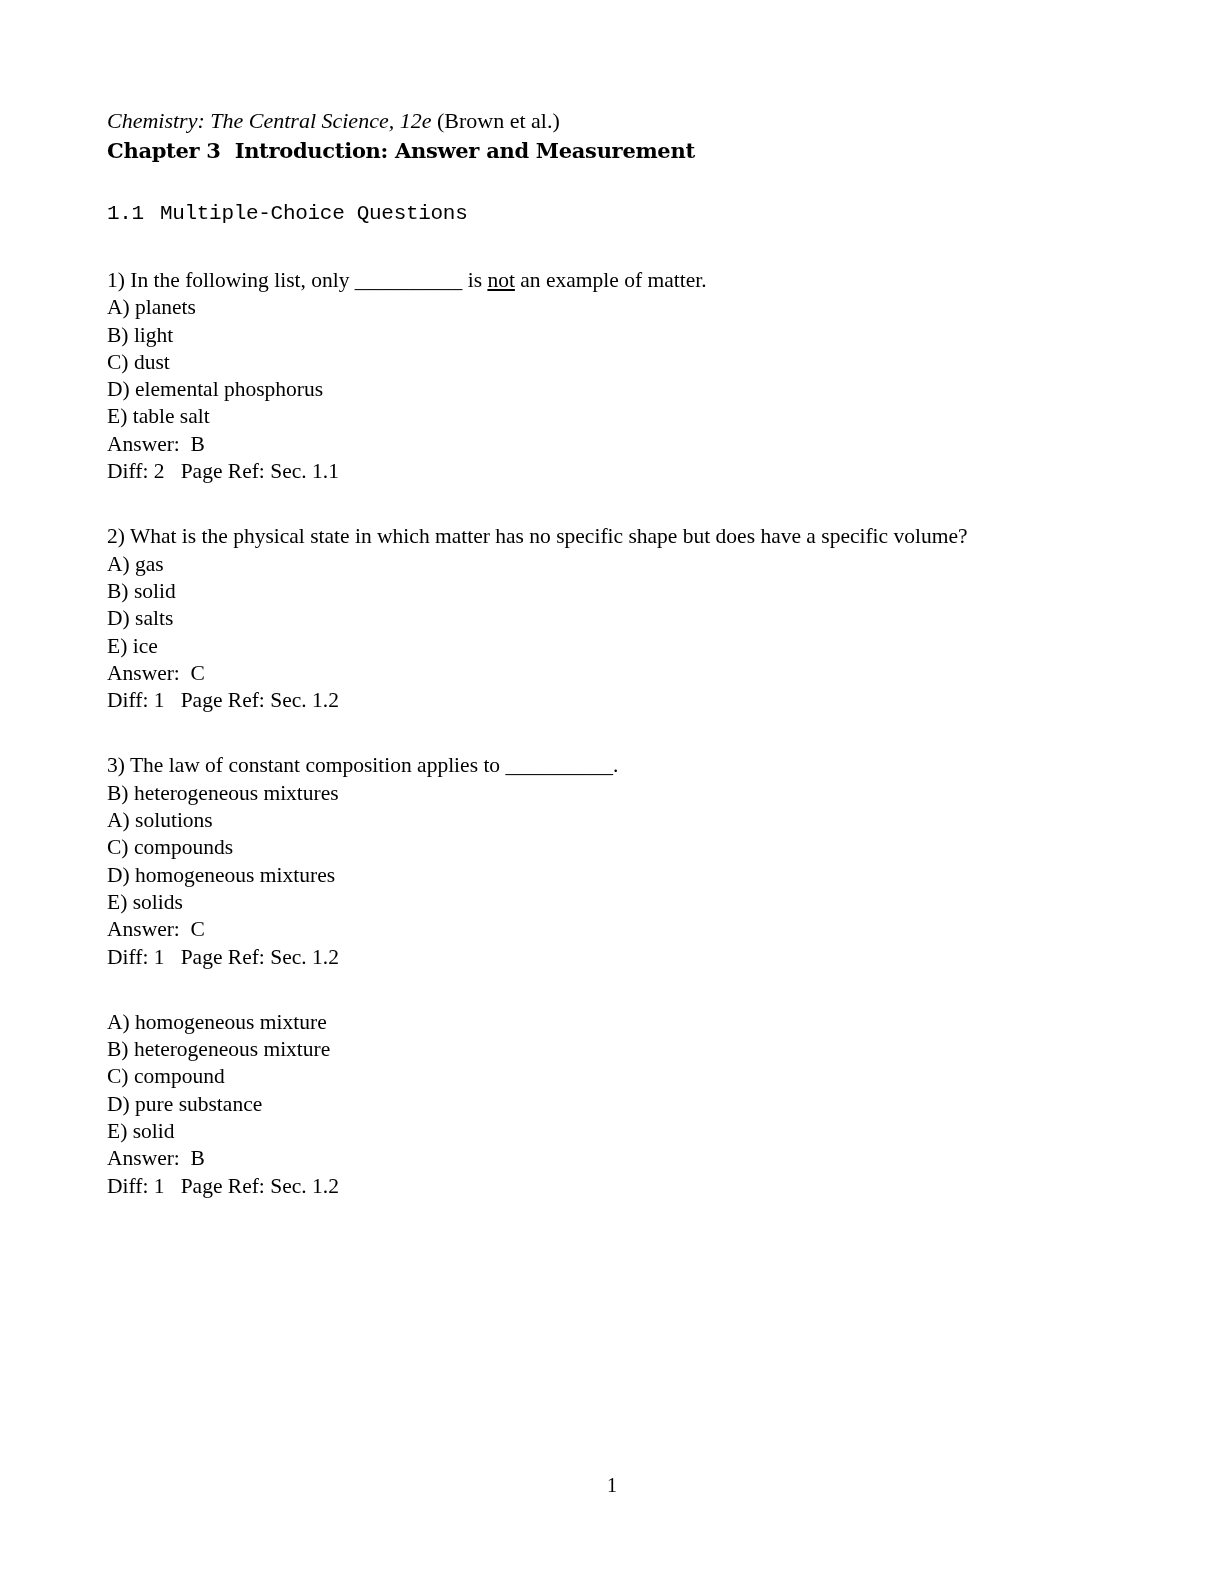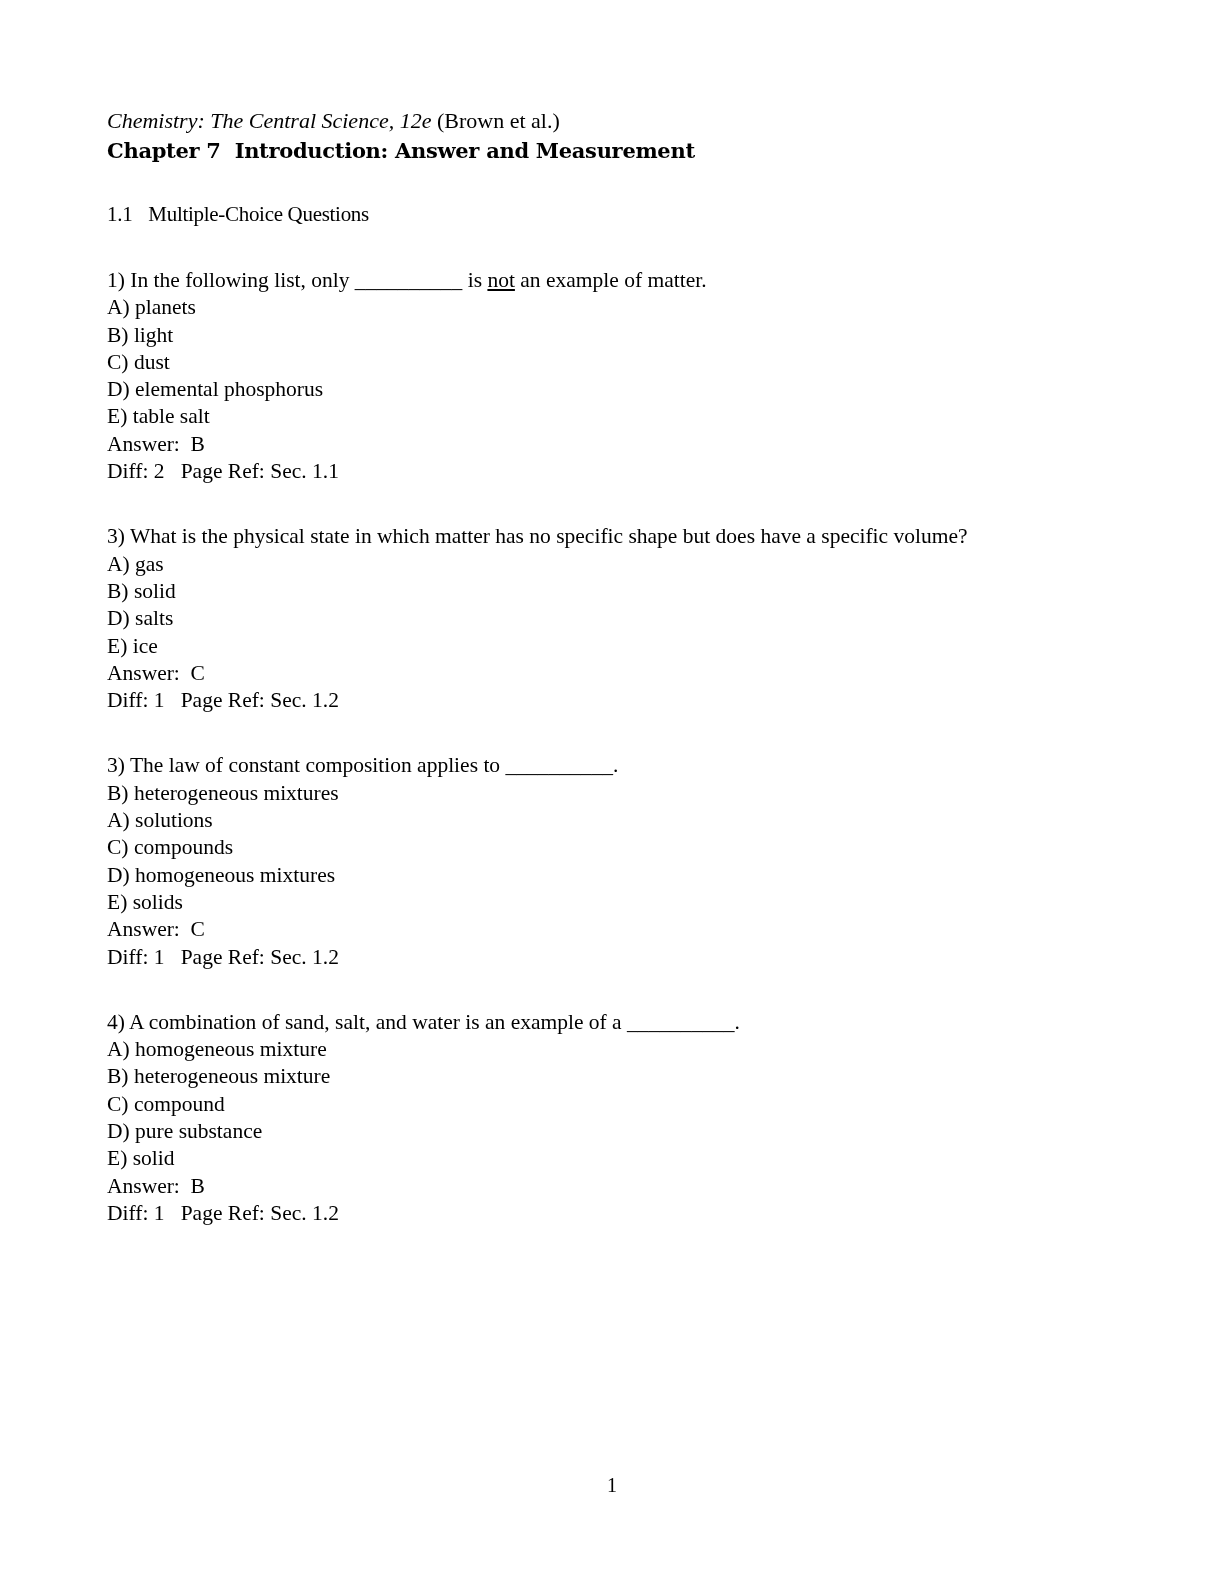--- a/index.html
+++ b/index.html
@@ -3,69 +3,68 @@
   <meta charset="utf-8">
   <style>
     html, body { margin: 0; padding: 0; background: #ffffff; }
     body { width: 1224px; height: 1584px; position: relative; overflow: hidden; color: #000; }
     .page { position: absolute; left: 107px; top: 106px; width: 1010px; }
     .serif { font-family: "Liberation Serif", "DejaVu Serif", serif; }
     .book-title { font-size: 22px; line-height: 30px; font-weight: normal; margin: 0; }
     .book-title .it { font-style: italic; }
     .chapter { font-family: "DejaVu Serif", "Liberation Serif", serif; font-size: 21px; line-height: 30px; font-weight: bold; margin: 0; letter-spacing: -0.3px; }
     .chapter .gap { display: inline-block; width: 14px; }
-    .section { font-family: Liberation Serif, serif; font-size: 21px; line-height: 30px; margin: 0; margin-top: 33px; font-weight: normal; letter-spacing: -0.3px; }
+    .section { font-family: Liberation Mono, monospace; font-size: 21px; line-height: 30px; margin: 0; margin-top: 33px; font-weight: normal; letter-spacing: -0.3px; }
     .section .gap { display: inline-block; width: 16px; }
     .question { margin-top: 38px; }
     .line { font-family: "Liberation Serif", "DejaVu Serif", serif; font-size: 21.5px; line-height: 27.3px; margin: 0; white-space: pre; }
     .u { text-decoration: underline; }
     .footer { position: absolute; left: 0; right: 0; top: 1474px; text-align: center; font-family: "Liberation Serif", serif; font-size: 20px; }
   </style>
 </head>
 <body>
 
 <div class="page">
   <p class="book-title serif"><span class="it">Chemistry: The Central Science, 12e</span><span> (Brown et al.)</span></p>
-  <p class="chapter"><span>Chapter 7</span><span class="gap"></span><span>Introduction: Answer and Measurement</span></p>
+  <p class="chapter"><span>Chapter 3</span><span class="gap"></span><span>Introduction: Answer and Measurement</span></p>
   <p class="section"><span>1.1</span><span class="gap"></span><span>Multiple-Choice Questions</span></p>
 
   <div class="question">
     <p class="line"><span>1) In the following list, only __________ is </span><span class="u">not</span><span> an example of matter.</span></p>
     <p class="line">A) planets</p>
     <p class="line">B) light</p>
     <p class="line">C) dust</p>
     <p class="line">D) elemental phosphorus</p>
     <p class="line">E) table salt</p>
     <p class="line">Answer:  B</p>
     <p class="line">Diff: 2   Page Ref: Sec. 1.1</p>
   </div>
 
   <div class="question">
-    <p class="line">3) What is the physical state in which matter has no specific shape but does have a specific volume?</p>
+    <p class="line">2) What is the physical state in which matter has no specific shape but does have a specific volume?</p>
     <p class="line">A) gas</p>
     <p class="line">B) solid</p>
     <p class="line">D) salts</p>
     <p class="line">E) ice</p>
     <p class="line">Answer:  C</p>
     <p class="line">Diff: 1   Page Ref: Sec. 1.2</p>
   </div>
 
   <div class="question">
     <p class="line">3) The law of constant composition applies to __________.</p>
     <p class="line">B) heterogeneous mixtures</p>
     <p class="line">A) solutions</p>
     <p class="line">C) compounds</p>
     <p class="line">D) homogeneous mixtures</p>
     <p class="line">E) solids</p>
     <p class="line">Answer:  C</p>
     <p class="line">Diff: 1   Page Ref: Sec. 1.2</p>
   </div>
 
   <div class="question">
-    <p class="line">4) A combination of sand, salt, and water is an example of a __________.</p>
     <p class="line">A) homogeneous mixture</p>
     <p class="line">B) heterogeneous mixture</p>
     <p class="line">C) compound</p>
     <p class="line">D) pure substance</p>
     <p class="line">E) solid</p>
     <p class="line">Answer:  B</p>
     <p class="line">Diff: 1   Page Ref: Sec. 1.2</p>
   </div>
 </div>
 

